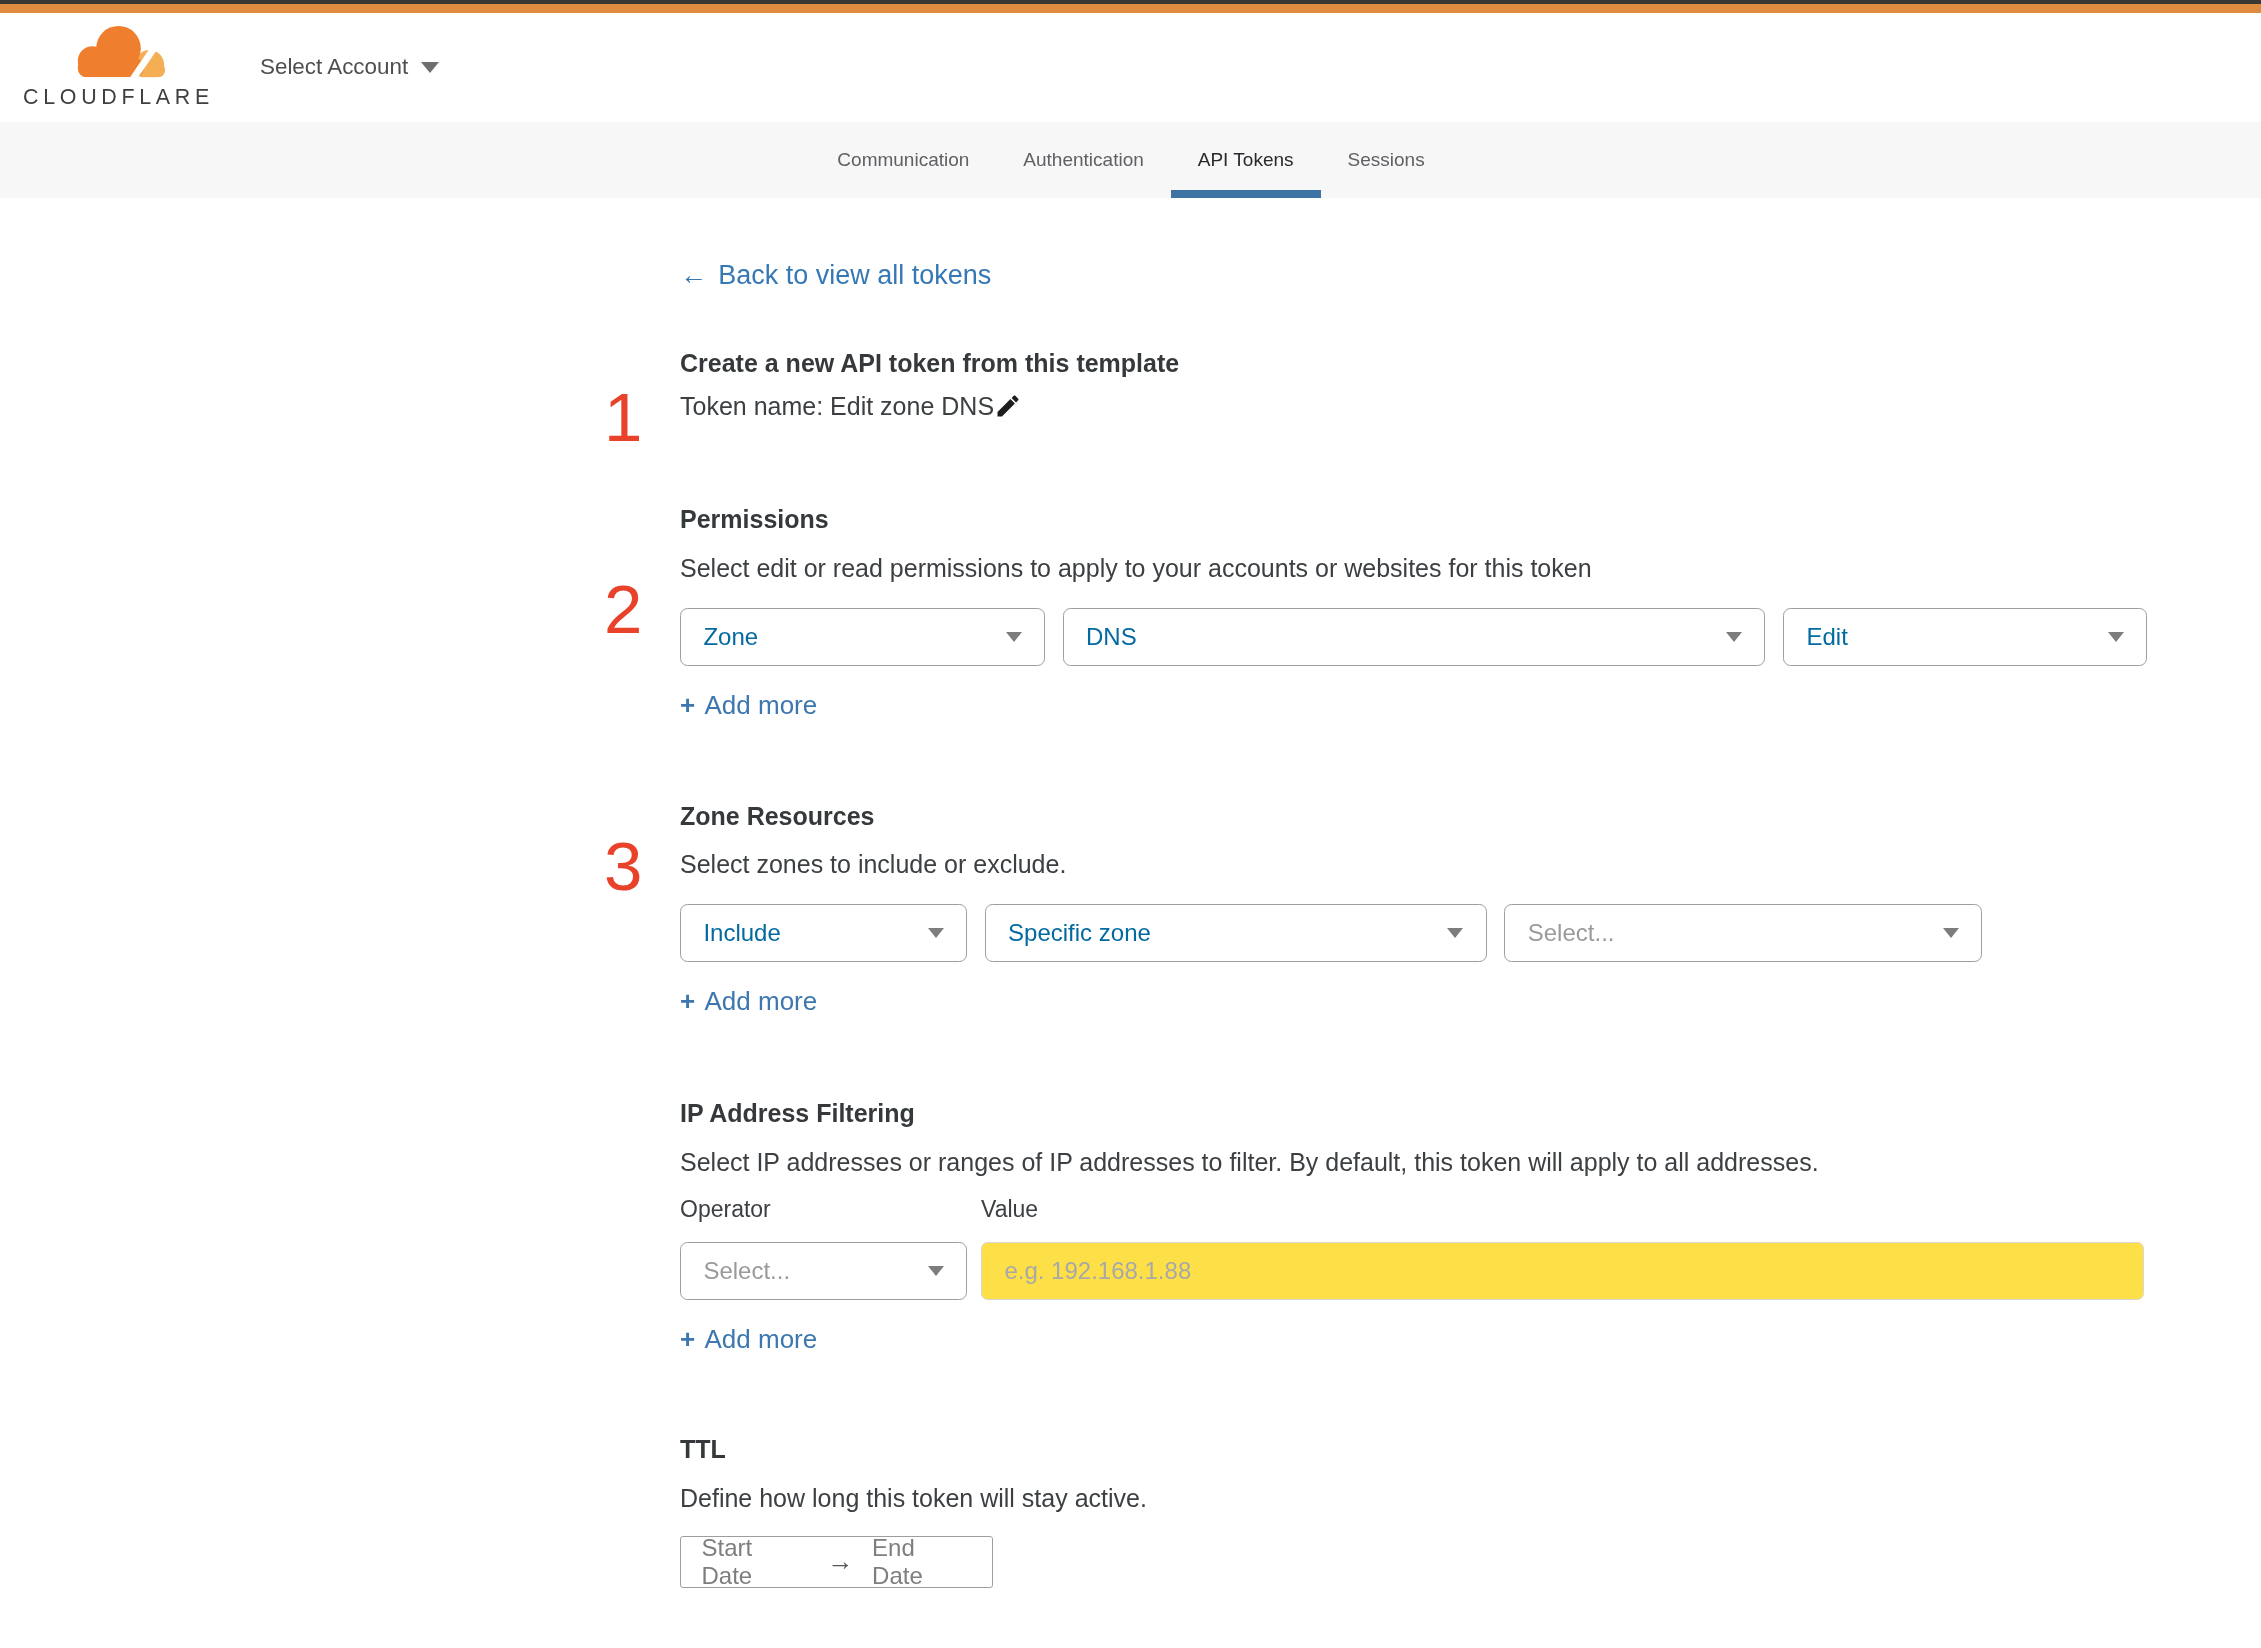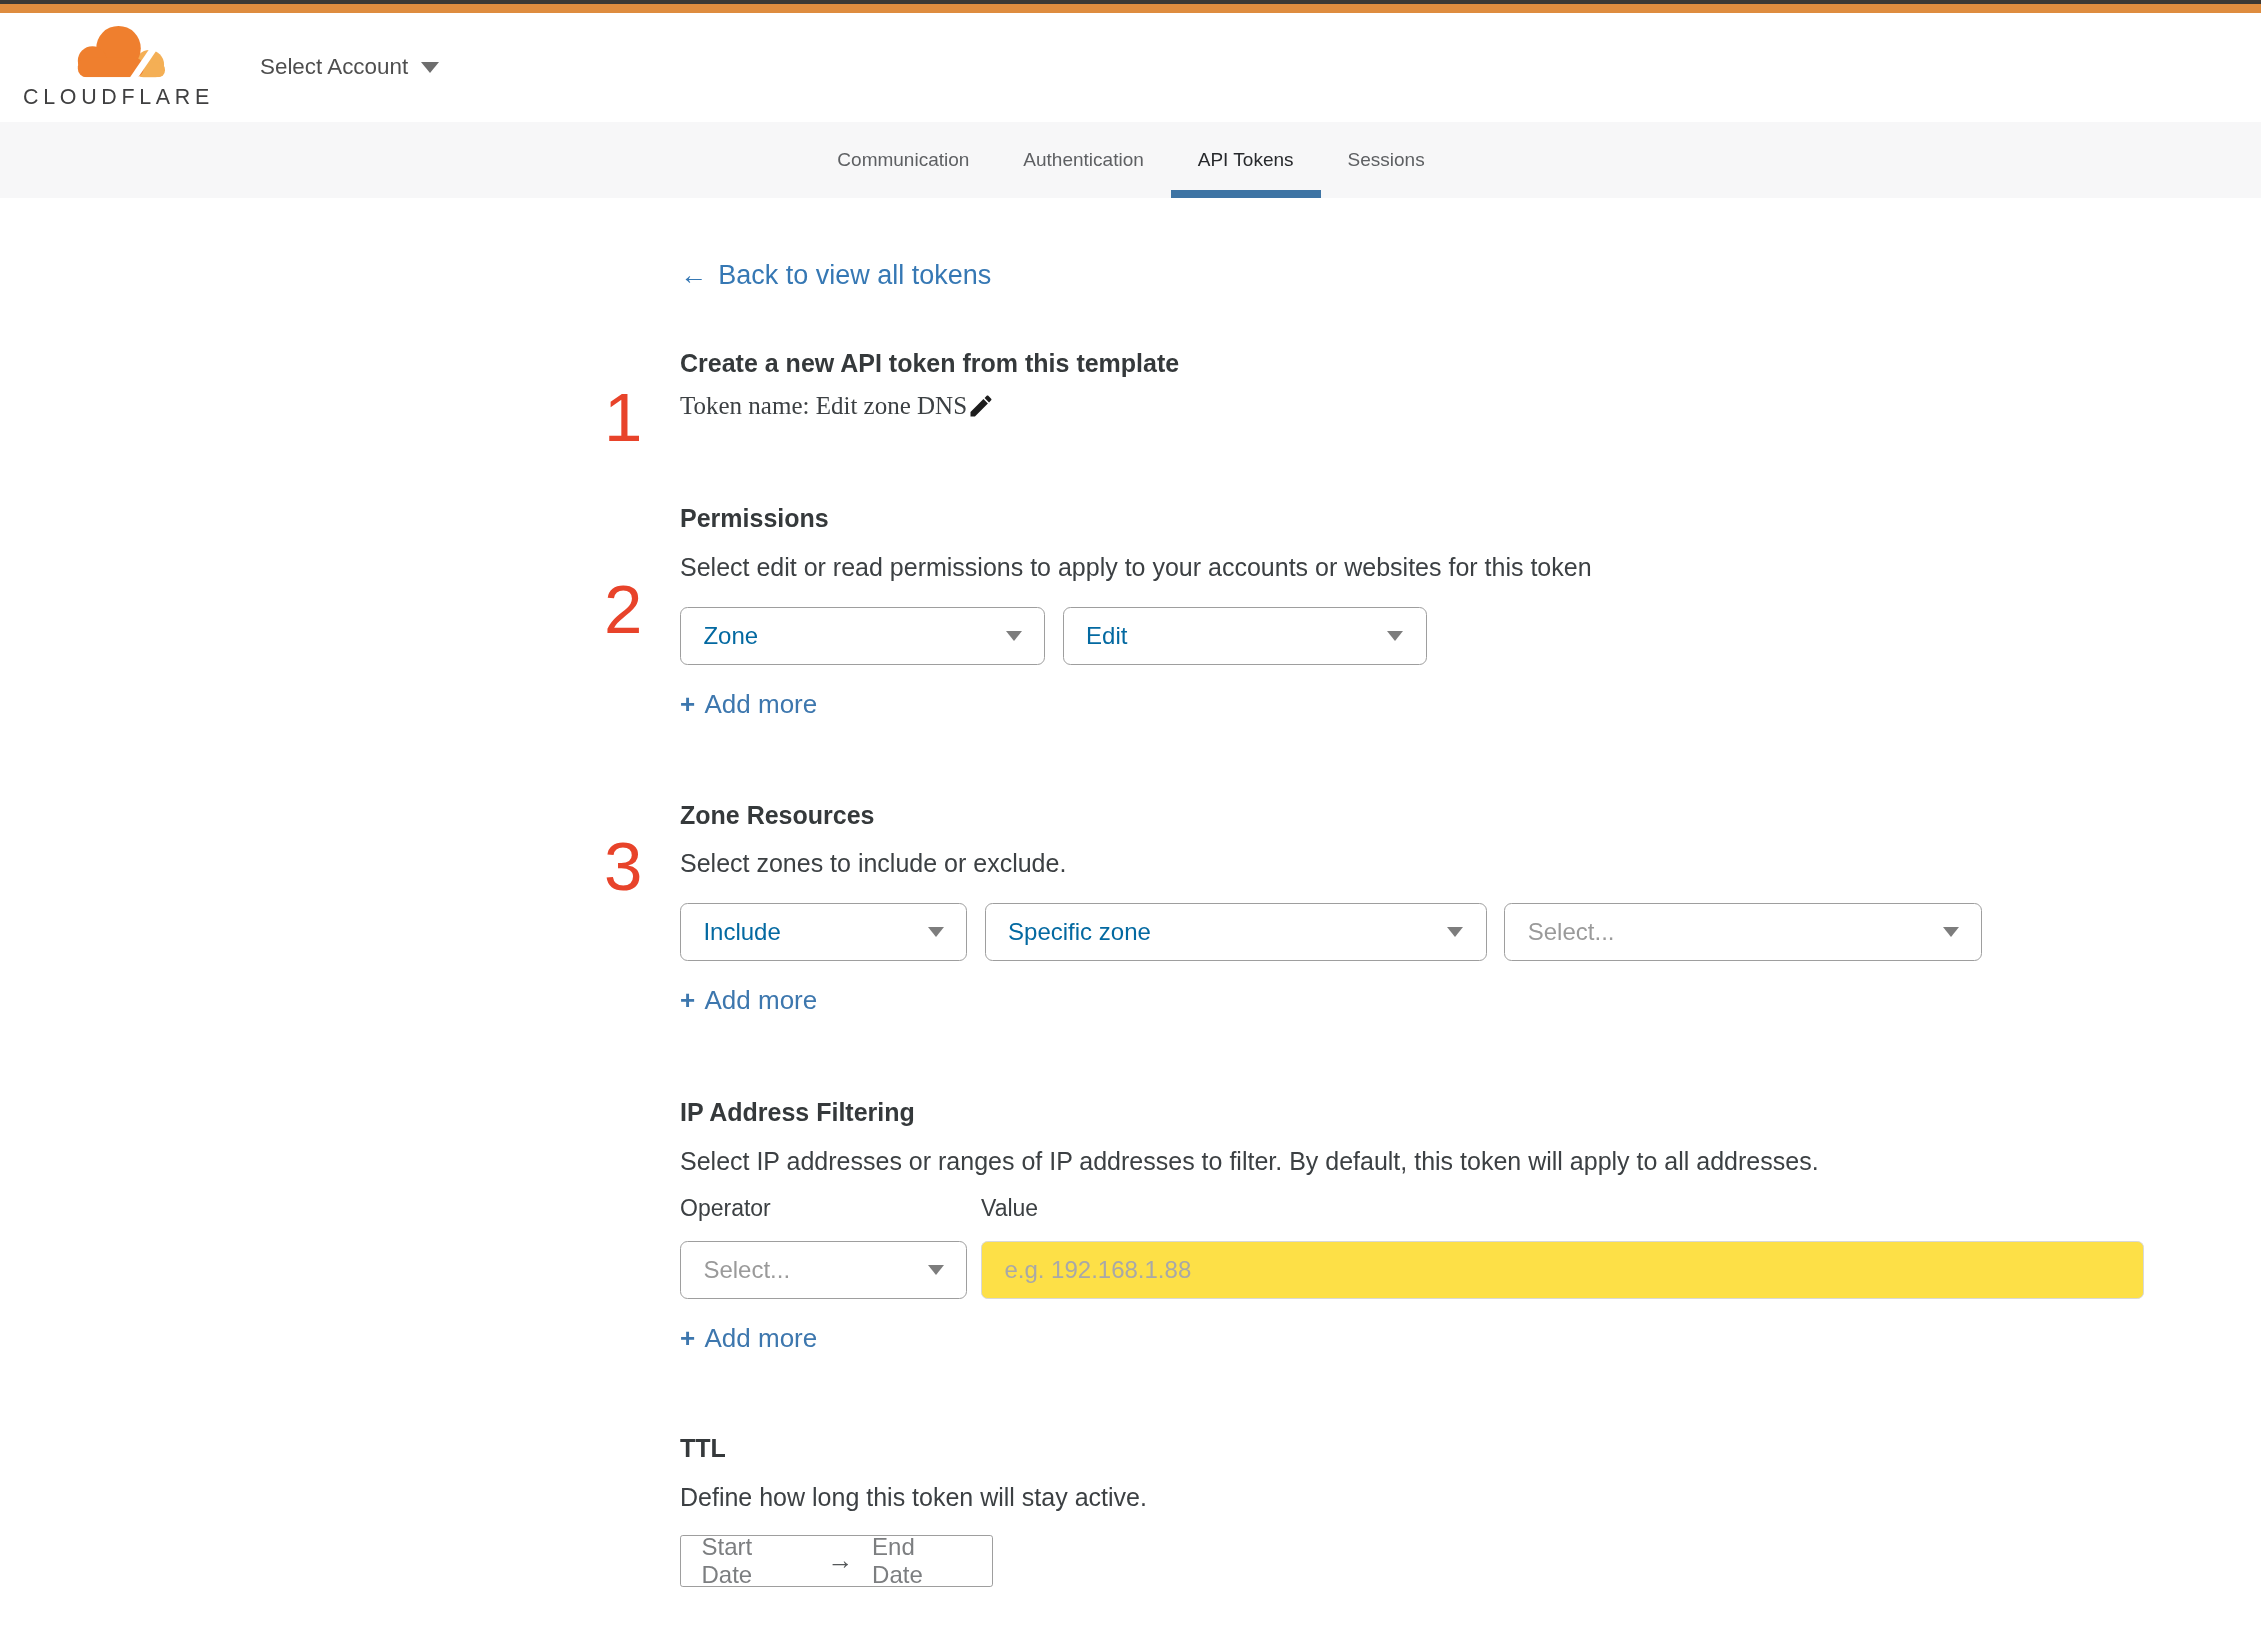--- a/index.html
+++ b/index.html
@@ -113,21 +113,20 @@
   }
 
   .h-bold { font-size: 25px; font-weight: bold; color: #35393b; }
   .body-text { font-size: 25px; color: #3c4043; }
 
   .title-block { margin-top: 58px; }
   .token-name-row {
     margin-top: 14px;
     display: flex;
     align-items: center;
-    font-family: Liberation Serif, serif;
   }
   .pencil-icon { width: 28px; height: 28px; cursor: pointer; }
 
   .section-heading { margin-top: 0; }
   .section-desc { margin-top: 19.6px; }
 
   
   .select-row { display: flex; margin-top: 25px; }
   .selectbox {
     height: 58px;
@@ -265,20 +264,24 @@
     </div>
 
     <div class="spacer-permissions">
       <div class="h-bold section-heading">Permissions</div>
       <div class="body-text section-desc">Select edit or read permissions to apply to your accounts or websites for this token</div>
       <div class="select-row">
         <div class="selectbox" style="width:365px">
           <span>Zone</span>
           <span class="sel-caret"></span>
         </div>
+        <div class="selectbox" style="width:703px;margin-left:17.7px">
+          <span>DNS</span>
+          <span class="sel-caret"></span>
+        </div>
         <div class="selectbox" style="width:364px;margin-left:17.7px">
           <span>Edit</span>
           <span class="sel-caret"></span>
         </div>
       </div>
       <a class="add-more">
         <span class="plus">+</span>
         <span>Add more</span>
       </a>
     </div>

